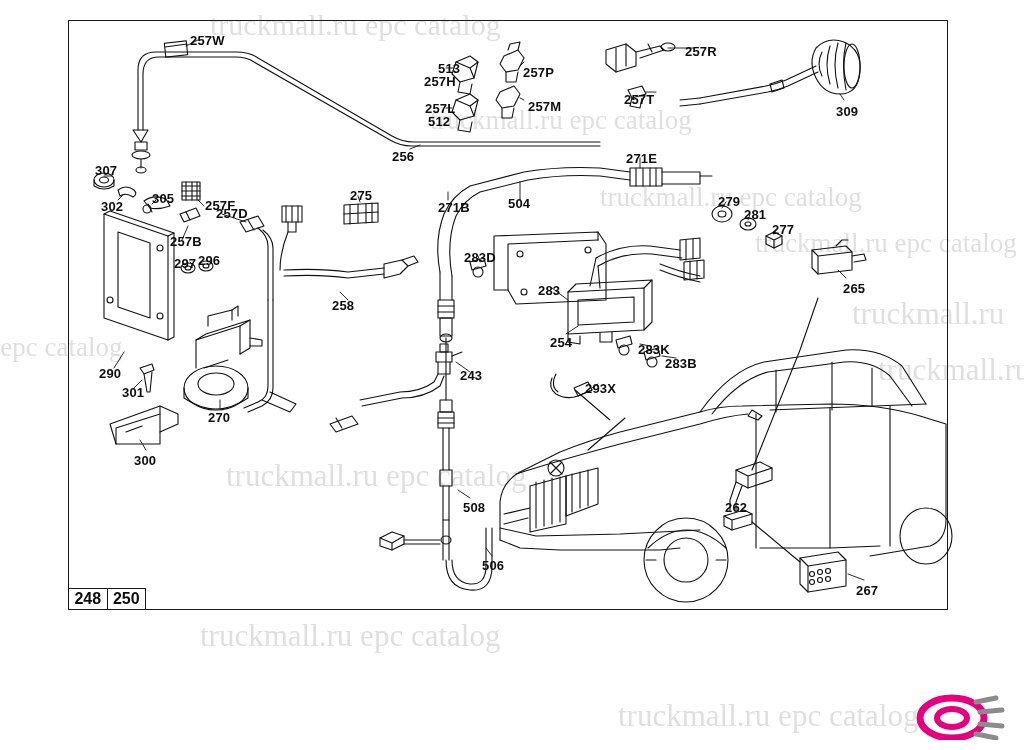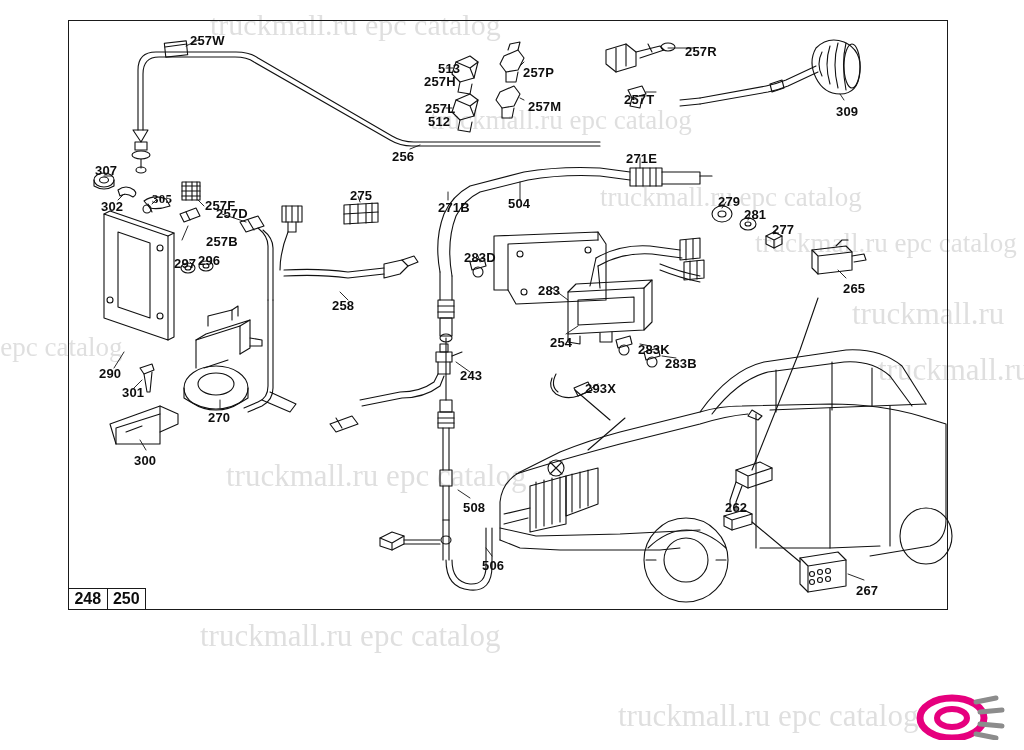--- a/index.html
+++ b/index.html
@@ -433,29 +433,29 @@
     <div class="lbl" style="left:425px; top:101px;">257L</div>
     <div class="lbl" style="left:428px; top:114px;">512</div>
     <div class="lbl" style="left:528px; top:99px;">257M</div>
     <div class="lbl" style="left:624px; top:92px;">257T</div>
     <div class="lbl" style="left:836px; top:104px;">309</div>
     <div class="lbl" style="left:392px; top:149px;">256</div>
     <div class="lbl" style="left:626px; top:151px;">271E</div>
     <div class="lbl" style="left:95px; top:163px;">307</div>
     <div class="lbl" style="left:205px; top:198px;">257F</div>
     <div class="lbl" style="left:101px; top:199px;">302</div>
-    <div class="lbl" style="left:152px; top:191px;font-family:Liberation Serif, serif;">305</div>
+    <div class="lbl" style="left:152px; top:191px;">305</div>
     <div class="lbl" style="left:350px; top:188px;">275</div>
     <div class="lbl" style="left:438px; top:200px;">271B</div>
     <div class="lbl" style="left:508px; top:196px;">504</div>
     <div class="lbl" style="left:718px; top:194px;">279</div>
     <div class="lbl" style="left:744px; top:207px;">281</div>
     <div class="lbl" style="left:772px; top:222px;">277</div>
     <div class="lbl" style="left:216px; top:206px;">257D</div>
-    <div class="lbl" style="left:170px; top:234px;padding-left:36px;">257B</div>
+    <div class="lbl" style="left:170px; top:234px;">257B</div>
     <div class="lbl" style="left:464px; top:250px;">283D</div>
     <div class="lbl" style="left:843px; top:281px;">265</div>
     <div class="lbl" style="left:174px; top:256px;">297</div>
     <div class="lbl" style="left:198px; top:253px;">296</div>
     <div class="lbl" style="left:538px; top:283px;">283</div>
     <div class="lbl" style="left:332px; top:298px;">258</div>
     <div class="lbl" style="left:550px; top:335px;">254</div>
     <div class="lbl" style="left:638px; top:342px;">283K</div>
     <div class="lbl" style="left:665px; top:356px;">283B</div>
     <div class="lbl" style="left:99px; top:366px;">290</div>

